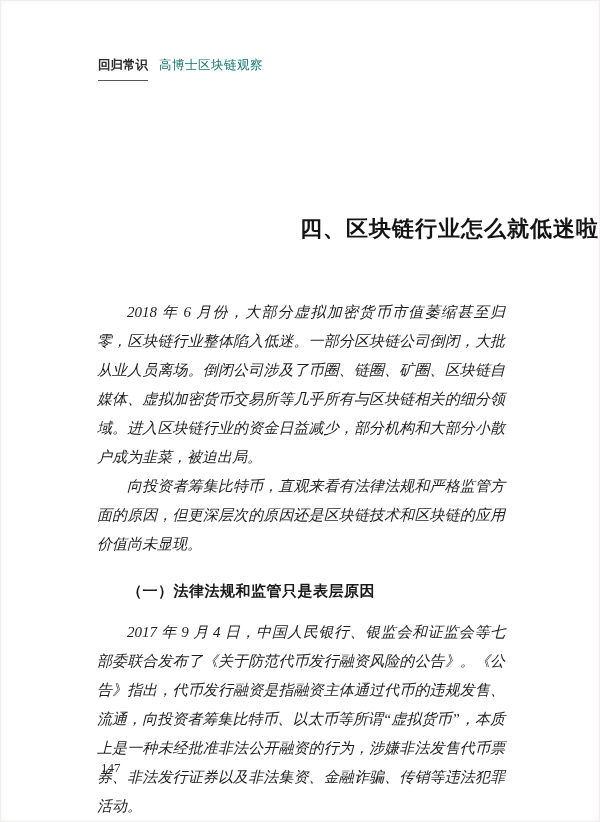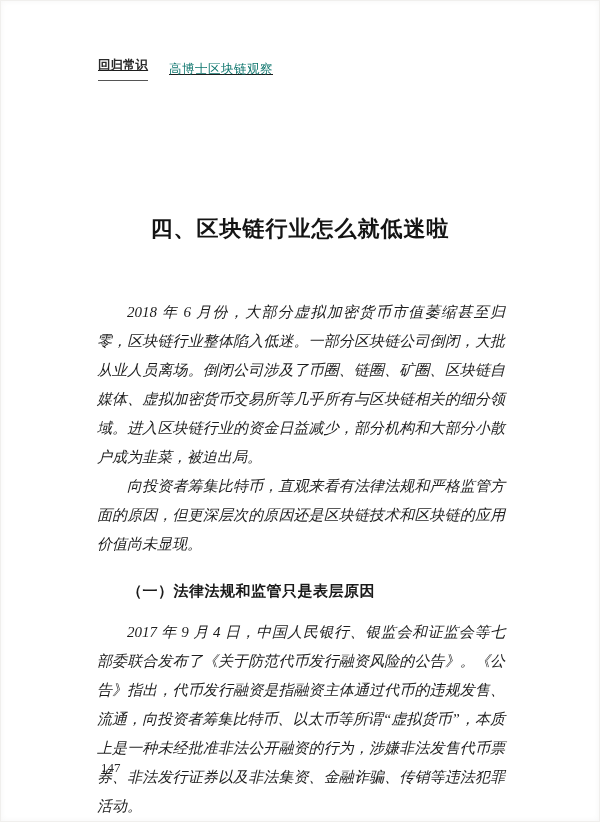--- a/index.html
+++ b/index.html
@@ -18,44 +18,43 @@
     box-shadow: inset 0 0 6px rgba(0,0,0,0.04);
     font-family: "Liberation Serif", "DejaVu Serif", serif;
     color: #1d1d1d;
     overflow: hidden;
   }
   .running-header {
     position: absolute;
     top: 57px;
     left: 97px;
     display: flex;
-    align-items: center;
-    gap: 21px;
+    align-items: flex-start;
+    gap: 11px;
     font-family: "Liberation Sans", "DejaVu Sans", sans-serif;
     font-size: 12.5px;
     line-height: 1.2;
     white-space: nowrap;
-    text-decoration: underline;
   }
   .series-label {
     font-weight: bold;
     color: #2a2a2a;
     padding-bottom: 7px;
     border-bottom: 1px solid #555;
   }
   .book-title {
     color: #0f766e;
     letter-spacing: 0.5px;
   }
   .chapter-title {
     position: absolute;
     top: 198px;
     left: 0;
     right: 0;
-    text-align: center;
+    text-align: right;
     font-size: 22px;
     font-weight: bold;
     letter-spacing: 1px;
     color: #141414;
   }
   .body-text {
     position: absolute;
     top: 297px;
     left: 96px;
     width: 408px;

